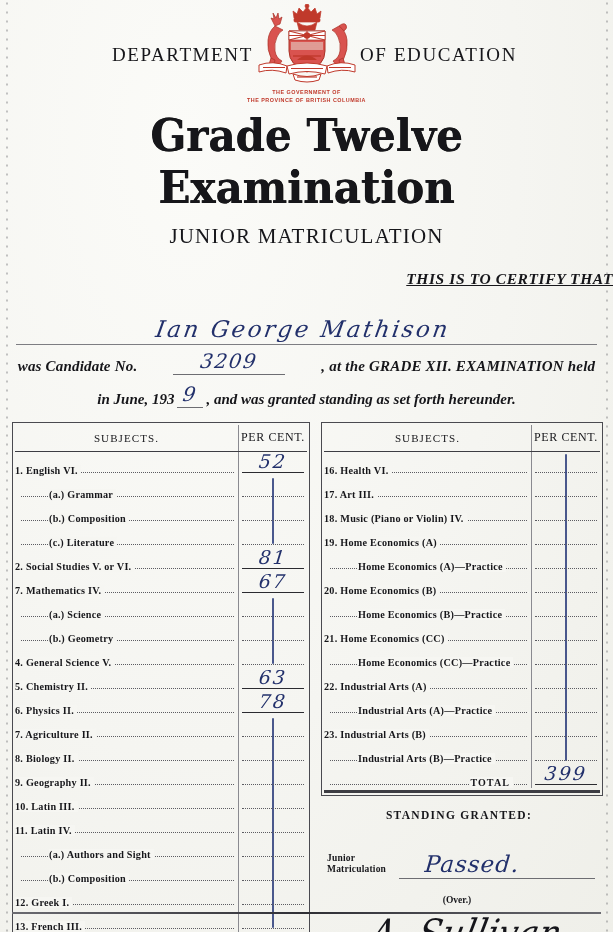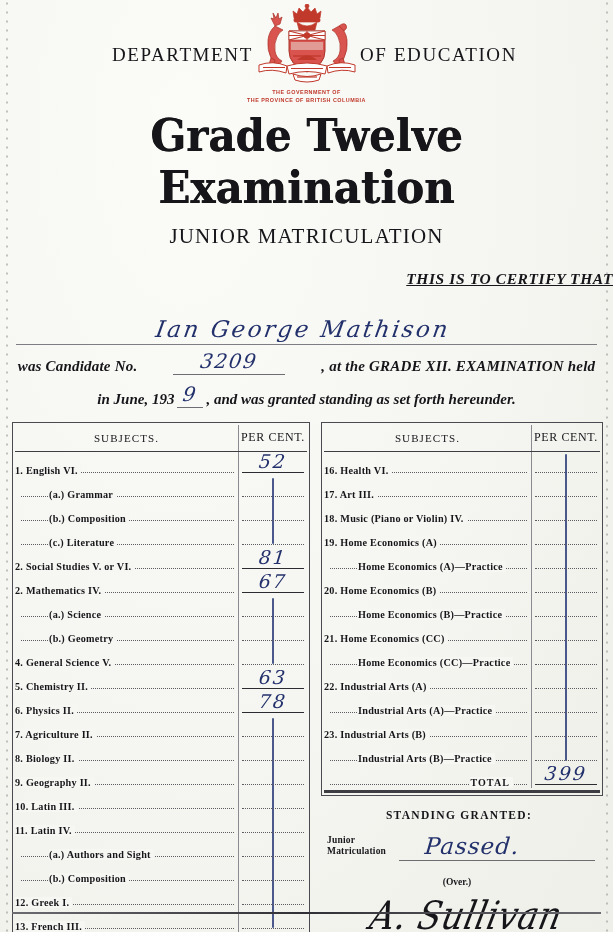--- a/index.html
+++ b/index.html
@@ -220,21 +220,21 @@
     height:3px;background:#3d3d43;margin-top:2px;
   }
 
   
   .standing{
     margin-top:13px;text-align:center;
     font-family:"Liberation Serif",serif;
     font-weight:bold;font-size:11.5px;letter-spacing:1.3px;
   }
   .jm-row{
-    position:relative;margin-top:12px;height:34px;
+    position:relative;margin-top:30px;height:34px;
   }
   .jm-label{
     position:absolute;left:6px;top:2px;
     font-family:"Liberation Serif",serif;
     font-weight:bold;font-size:9.5px;line-height:11px;
     letter-spacing:.2px;text-align:left;
   }
   .jm-line{
     position:absolute;left:78px;right:2px;bottom:6px;
     border-bottom:1.2px solid #6d6d72;
@@ -388,21 +388,21 @@
               </td>
             </tr>
             <tr>
               <td class="subj"><span class="leader"></span><span class="lbl">2. Social Studies V. or VI.</span></td>
               <td class="pc scored">
                 <span class="cellline"></span>
                 <span class="mk">81</span>
               </td>
             </tr>
             <tr>
-              <td class="subj"><span class="leader"></span><span class="lbl">2. Mathematics IV.</span></td>
+              <td class="subj"><span class="leader"></span><span class="lbl">7. Mathematics IV.</span></td>
               <td class="pc scored">
                 <span class="cellline"></span>
                 <span class="mk">67</span>
               </td>
             </tr>
             <tr>
               <td class="subj indent"><span class="leader"></span><span class="lbl">(a.)  Science</span></td>
               <td class="pc" style="overflow: visible;">
                 <span class="cellline"></span>
                 <span class="strike" style="left: 33.25px; top: 2px; height: 66px;"></span>

